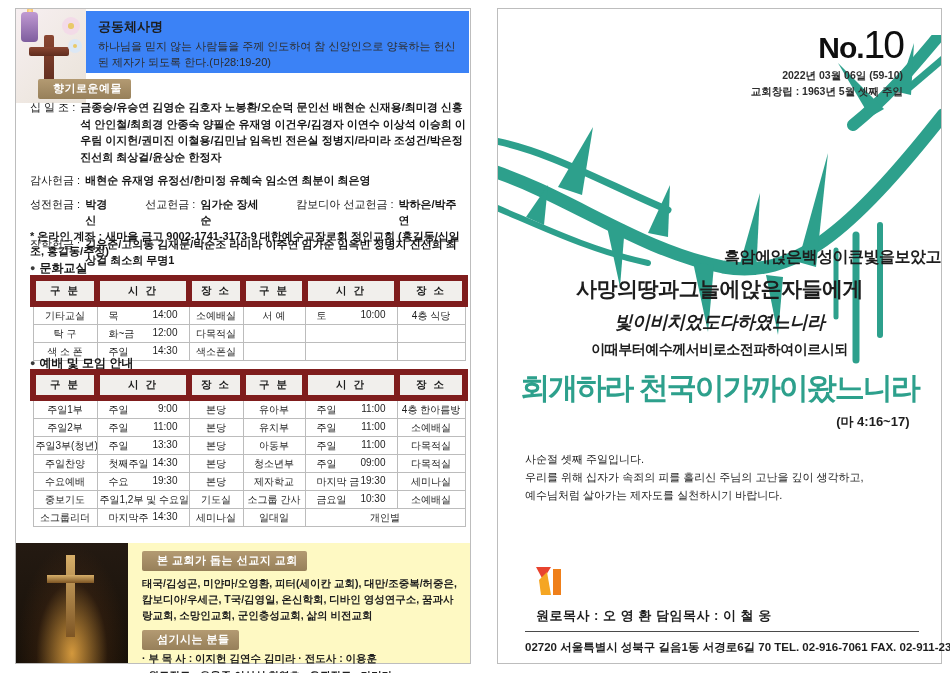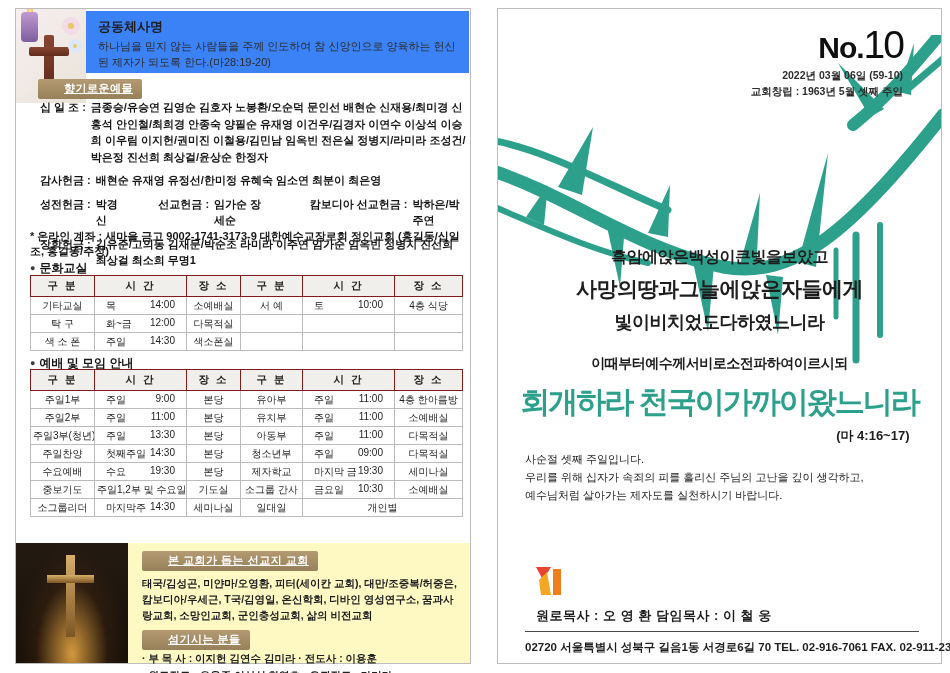--- a/index.html
+++ b/index.html
@@ -18,40 +18,40 @@
   .flower{position:absolute;border-radius:50%;}
   .fl1{left:46px;top:8px;width:18px;height:18px;background:#f3dbe8;}
   .fl2{left:52px;top:30px;width:14px;height:14px;background:#dce8f5;}
   .fl3{left:44px;top:70px;width:16px;height:16px;background:#f0e6cd;}
   .flower:after{content:"";position:absolute;left:35%;top:35%;width:30%;height:30%;border-radius:50%;background:#e9c96a;}
 
   .mission-box{position:absolute;left:70px;top:2px;width:383px;height:62px;background:#3b82f6;box-sizing:border-box;padding:7px 12px 0 12px;}
   .mission-title{font-size:13px;font-weight:700;color:#1c1c1c;margin-bottom:3px;}
   .mission-body{font-size:11px;color:#2c2c2c;line-height:1.45;font-weight:500;}
 
-  .badge{display:inline-block;background:linear-gradient(180deg,#b39a72,#97805a);color:#fff;font-size:11px;font-weight:700;padding:2px 9px 3px 26px;border-radius:2px;letter-spacing:0.5px;text-decoration:underline;}
+  .badge{display:inline-block;background:linear-gradient(180deg,#b39a72,#97805a);color:#fff;font-size:11px;font-weight:700;padding:2px 9px 3px 15px;border-radius:2px;letter-spacing:0.5px;}
   .badge-offer{position:absolute;left:22px;top:70px;}
 
   .offerings{position:absolute;left:14px;top:90px;width:436px;font-size:11px;color:#161616;}
   .off-line{display:flex;margin-bottom:7px;column-gap:28px;align-items:flex-start;}
   .off-seg{display:flex;align-items:flex-start;}
-  .off-label{font-weight:700;white-space:nowrap;margin-right:5px;line-height:1.5;margin-left:10px;}
+  .off-label{font-weight:400;white-space:nowrap;margin-right:5px;line-height:1.5;}
   .off-text{font-weight:700;line-height:1.5;}
 
   .account-line{position:absolute;left:14px;top:220px;font-size:11px;font-weight:700;color:#161616;}
 
   .section-title{position:absolute;font-size:12px;font-weight:700;color:#161616;}
   .bullet{font-size:9px;vertical-align:1px;margin-right:4px;color:#3a3a3a;}
   .st-culture{left:14px;top:251px;}
   .st-worship{left:14px;top:346px;}
 
   table.sched{position:absolute;left:14px;border-collapse:collapse;table-layout:fixed;width:432px;font-size:10px;color:#1d1d1d;}
   .tbl-culture{top:266px;}
   .tbl-worship{top:360px;}
-  table.sched th{background:#f1efec;border:1px solid #7f1d1d;font-weight:700;font-size:10.5px;padding:0;height:20px;letter-spacing:2px;}
+  table.sched th{background:#f1efec;border:6px solid #7f1d1d;font-weight:700;font-size:10.5px;padding:0;height:20px;letter-spacing:2px;}
   table.sched td{border:1px solid #bcbcbc;text-align:center;height:17px;padding:0 2px;white-space:nowrap;overflow:hidden;font-weight:500;}
   td.tc-time{display:flex;justify-content:space-between;align-items:center;padding:0 10px;border:none;height:17px;}
   table.sched td.tc-time{display:table-cell;}
   table.sched td.tc-time span:first-child{float:left;margin-left:9px;}
   table.sched td.tc-time span:last-child{float:right;margin-right:9px;}
 
   .bottom-strip{position:absolute;left:0;top:534px;width:454px;height:120px;display:flex;}
   .photo-bottom{width:112px;height:120px;position:relative;background:radial-gradient(ellipse at 50% 92%,rgba(244,176,70,0.85) 0%,rgba(90,50,20,0.25) 45%,rgba(0,0,0,0) 70%),linear-gradient(180deg,#241a12 0%,#171008 100%);overflow:hidden;}
   .gcross-v{position:absolute;left:50px;top:12px;width:9px;height:82px;background:linear-gradient(180deg,#d8b06a,#7d5524);}
   .gcross-h{position:absolute;left:31px;top:32px;width:47px;height:8px;background:linear-gradient(180deg,#d8b06a,#7d5524);}
@@ -62,23 +62,23 @@
   
   .no-line{position:absolute;right:38px;top:14px;color:#0e0e0e;white-space:nowrap;}
   .no-label{font-size:30px;font-weight:700;letter-spacing:-1px;}
   .no-value{font-size:39px;font-weight:400;letter-spacing:-2px;}
   .head-dates{position:absolute;right:38px;top:58px;text-align:right;font-size:10.5px;font-weight:700;color:#2e2e2e;line-height:1.55;}
 
   .thorns{position:absolute;left:0;top:26px;width:443px;height:334px;pointer-events:none;}
 
   .verse-block{position:absolute;left:0;top:238px;width:100%;text-align:center;color:#1d1d1d;}
   .verse-lines div{font-weight:700;letter-spacing:-0.5px;}
-  .verse-lines div:nth-child(1){font-size:16px;margin-bottom:7px;}
+  .verse-lines div:nth-child(1){font-size:16px;margin-bottom:7px;text-align:right;}
   .verse-lines div:nth-child(2){font-size:21px;margin-bottom:7px;}
-  .verse-lines div:nth-child(3){font-size:18px;margin-bottom:21px;}
+  .verse-lines div:nth-child(3){font-size:18px;margin-bottom:7px;font-style:italic;}
   .verse-lines div:nth-child(4){font-size:14px;margin-bottom:9px;}
   .verse-highlight{font-size:30px;font-weight:700;letter-spacing:-2px;color:#2da08c;}
   .verse-ref{width:380px;margin:4px auto 0 auto;text-align:right;font-size:13px;font-weight:700;}
 
   .message{position:absolute;left:27px;top:442px;}
   .message div{font-size:11px;font-weight:500;color:#242424;line-height:1.62;}
 
   .logo-block{position:absolute;left:38px;top:556px;display:flex;align-items:flex-start;}
   .logo-texts{margin-left:6px;}
   .logo-denom{font-size:9px;font-weight:700;color:#2a2a2a;letter-spacing:0.5px;}

